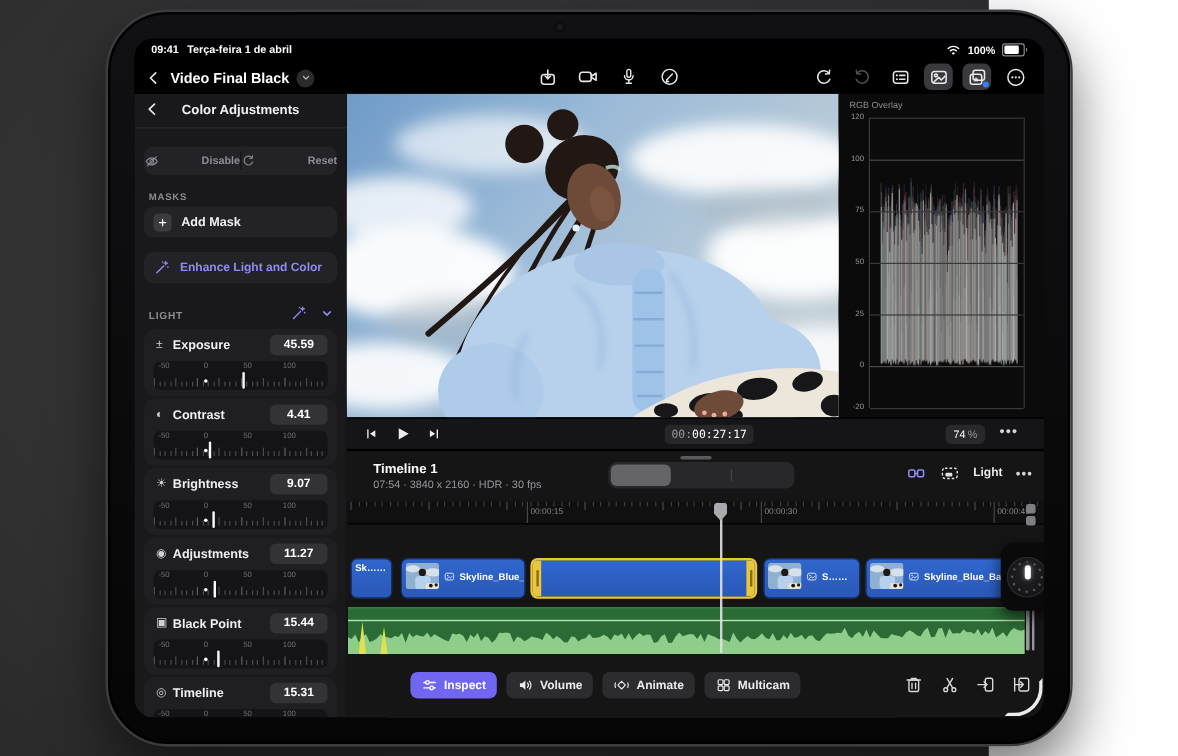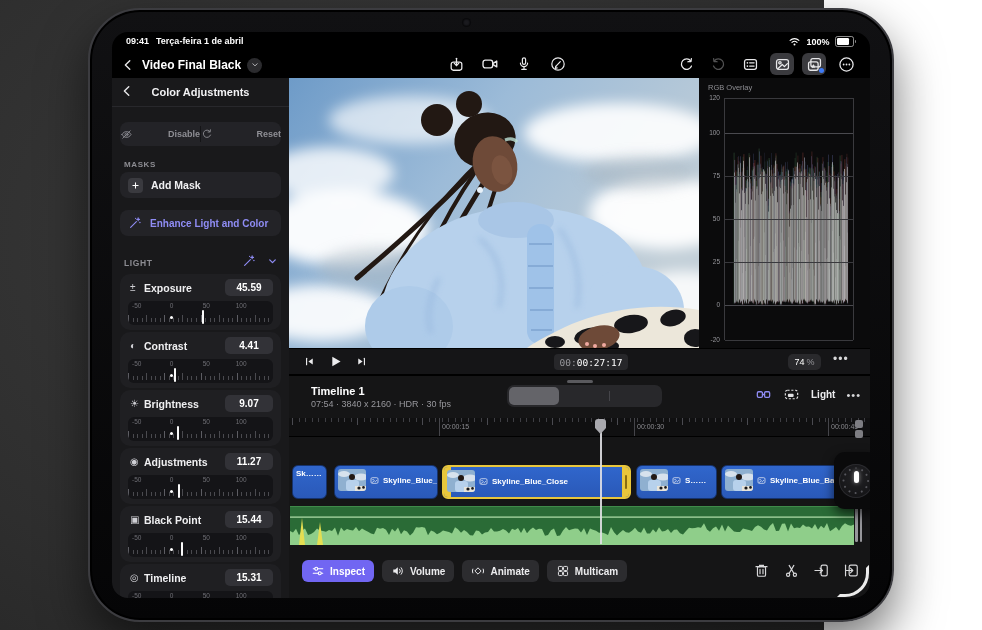--- a/index.html
+++ b/index.html
@@ -121,21 +121,21 @@
   .dial{position:absolute;left:545px;top:76px;width:44px;height:57px;background:#0a0a0b;border-radius:11px;z-index:7;
     box-shadow:0 5px 12px rgba(0,0,0,.65);display:flex;align-items:center;justify-content:center;}
   .dial-face{position:relative;width:34px;height:34px;border-radius:50%;background:radial-gradient(circle at 50% 38%,#222225,#101012);
     box-shadow:inset 0 0 0 1px #2a2a2e;}
   .dial-face s{position:absolute;left:50%;top:50%;width:1.6px;height:1.6px;margin:-0.8px;border-radius:50%;background:#56565c;}
   .dial-ptr{position:absolute;left:50%;top:50%;width:5px;height:12px;margin-left:-2.5px;margin-top:-10px;border-radius:2.5px;
     background:#fff;box-shadow:0 0 4px rgba(255,255,255,.5);}
   .tl-tools{position:absolute;left:13px;top:184px;display:flex;gap:8px;}
   .toolbtn{height:22px;border-radius:6px;background:#2c2c2f;color:#ececee;font-size:10px;font-weight:600;
     display:flex;align-items:center;gap:5px;padding:0 9px;}
-  .toolbtn.active{background:#7166f2;color:#fff;}
+  .toolbtn.active{background:#7166f2;color:#fff;margin-left:40px;}
   .tl-editicons{position:absolute;right:10px;top:186px;display:flex;gap:13px;color:#d8d8da;}
 </style>
 </head>
 <body>
 
 <svg width="0" height="0" style="position:absolute">
   <defs>
     <g id="gdef"></g>
     <symbol id="i-back" viewBox="0 0 16 16">
         <g fill="none" stroke="currentColor" stroke-width="1.6" stroke-linecap="round" stroke-linejoin="round">
@@ -1583,29 +1583,20 @@
                     </svg></span>
                   <svg class="ic cphoto" width="9" height="9">
                     <use href="#i-photo-sm"></use>
                   </svg>
                   <span class="cname">Skyline_Blue_Wide</span>
                 </div>
               </div>
               <div class="clip selected" style="left: 153px; width: 189px;">
                 <span class="handle l"></span>
                 <span class="handle r"></span>
-                <div class="crow">
-                  <span class="thumb"><svg width="28" height="22">
-                      <use href="#thumb-art"></use>
-                    </svg></span>
-                  <svg class="ic cphoto" width="9" height="9">
-                    <use href="#i-photo-sm"></use>
-                  </svg>
-                  <span class="cname">Skyline_Blue_Close</span>
-                </div>
               </div>
               <div class="clip" style="left: 347px; width: 81px;">
 
                 <div class="crow">
                   <span class="thumb"><svg width="28" height="22">
                       <use href="#thumb-art"></use>
                     </svg></span>
                   <svg class="ic cphoto" width="9" height="9">
                     <use href="#i-photo-sm"></use>
                   </svg>

